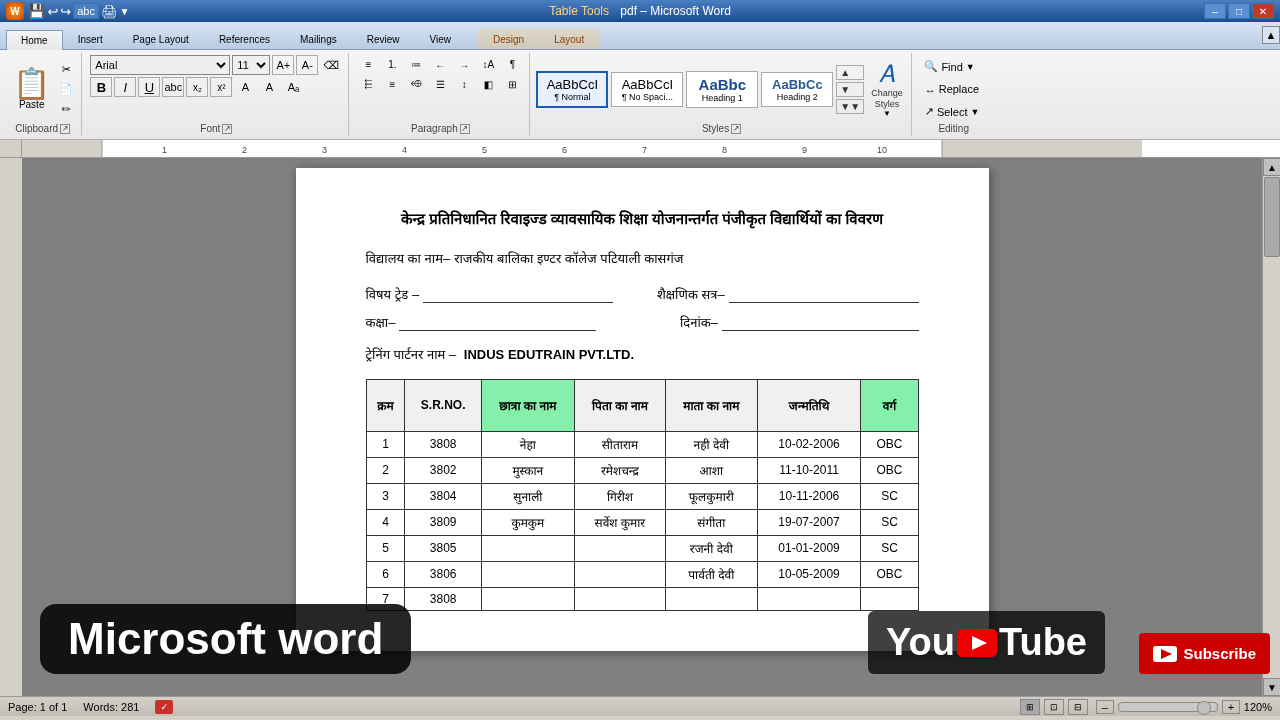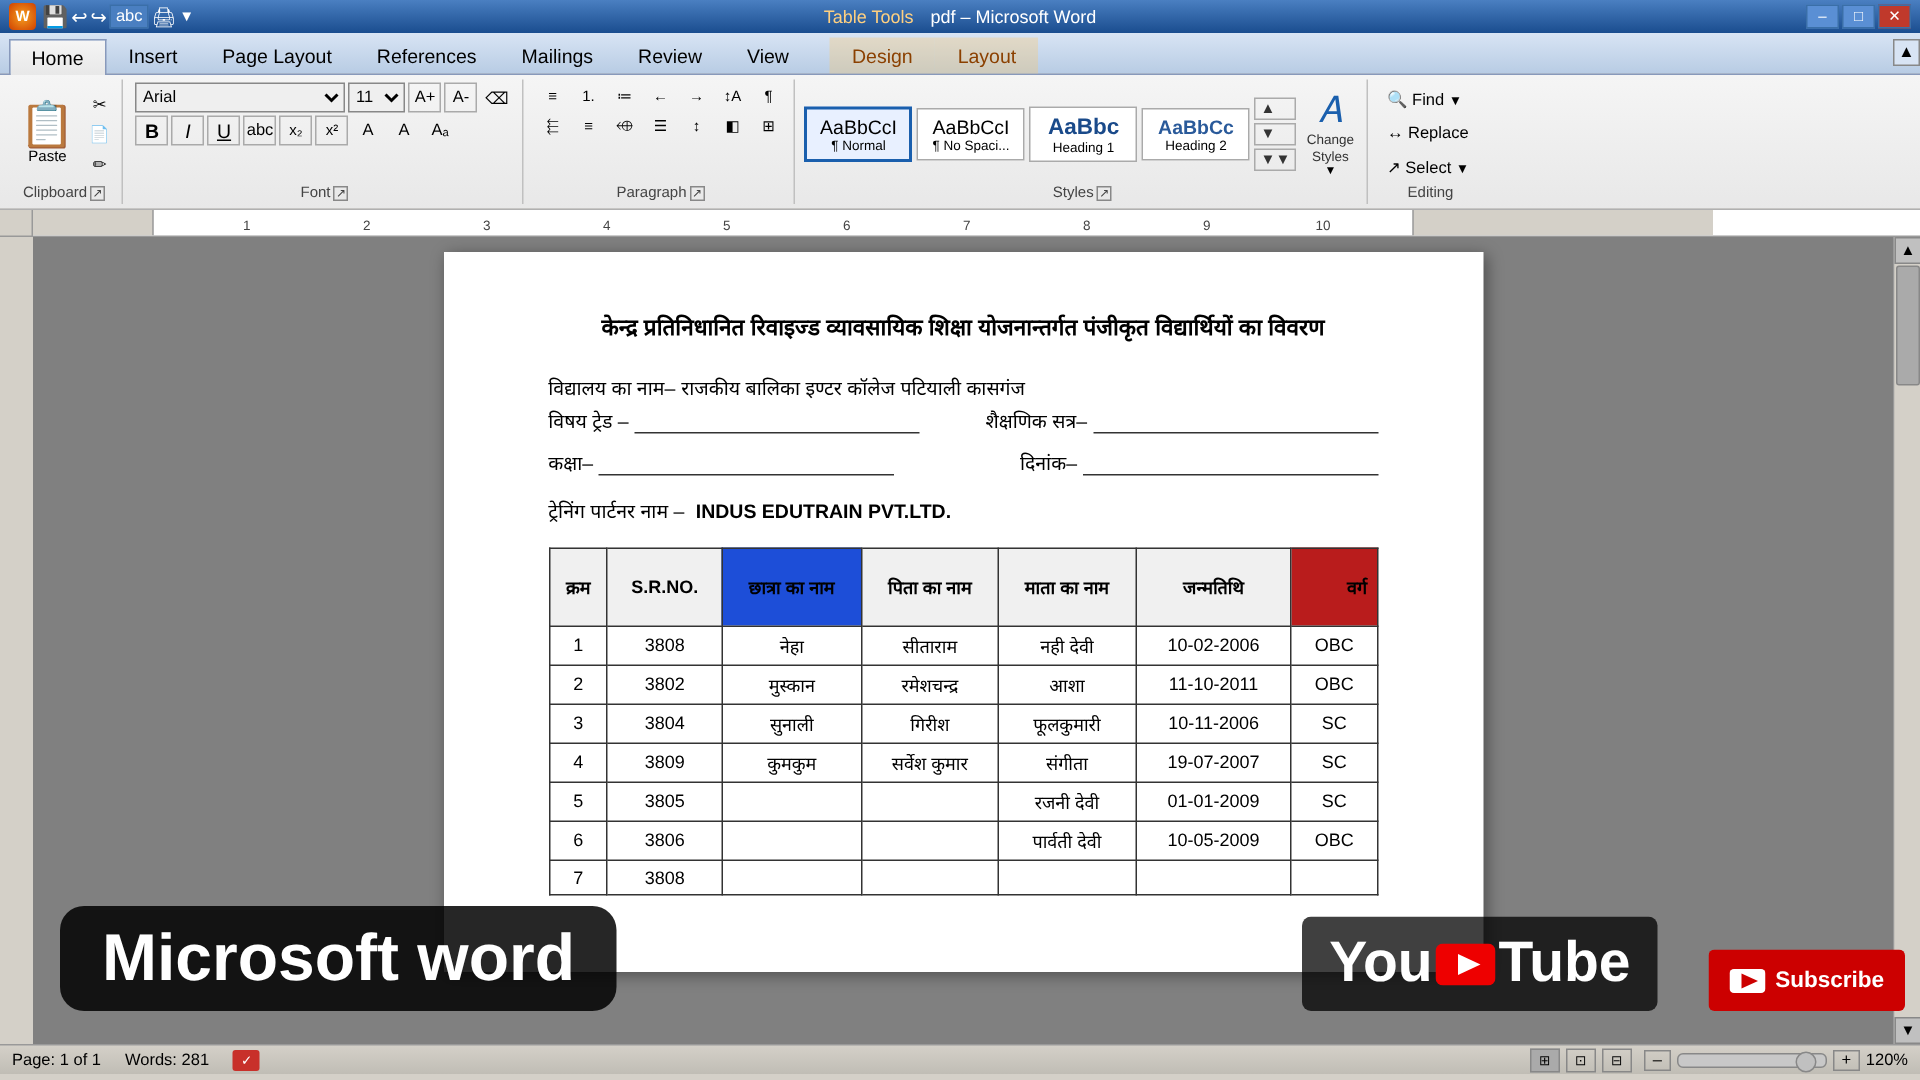--- a/index.html
+++ b/index.html
@@ -18,21 +18,21 @@
     }
     .title-bar-left { display: flex; align-items: center; gap: 4px; }
     .title-bar-right { display: flex; gap: 2px; }
     .title-btn {
       width: 22px; height: 16px; background: #5a8fd4; border: 1px solid #3a6fa8;
       color: white; font-size: 10px; display: flex; align-items: center; justify-content: center; cursor: pointer;
     }
     .title-btn.close { background: #c0392b; }
     .ribbon-tab {
       padding: 4px 14px;
-      font-size: 13px;
+      font-size: 10px;
       cursor: pointer;
       border: 1px solid transparent;
       border-bottom: none;
       display: flex; align-items: center;
     }
     .ribbon-tab.active {
       background: linear-gradient(to bottom, #f5f5f5, #e8e8e8);
       border-color: #8899bb;
       border-bottom-color: #e8e8e8;
       margin-bottom: -1px;
@@ -266,21 +266,21 @@
     <svg width="22" height="100%" style="position:absolute;top:0;left:0;">
       <rect x="0" y="0" width="22" height="100%" fill="#d4d0c8"></rect>
     </svg>
   </div>
 
   <div style="flex:1;overflow-y:auto;background:#808080;padding:10px 16px;">
     <div style="background:white;margin:0 auto;width:693px;min-height:480px;box-shadow:2px 2px 10px rgba(0,0,0,0.4);padding:40px 70px;">
 
       <div style="font-size:15px;font-weight:bold;text-align:center;margin-bottom:18px;font-family:Arial,sans-serif;line-height:1.5;">केन्द्र प्रतिनिधानित रिवाइज्ड व्यावसायिक शिक्षा योजनान्तर्गत पंजीकृत विद्यार्थियों का विवरण</div>
 
-      <div style="display:flex;margin-bottom:4px;font-size:13px;font-family:Arial,sans-serif;">
+      <div style="display:flex;margin-bottom:18px;font-size:13px;font-family:Arial,sans-serif;">
         <span style="white-space:nowrap;">विद्यालय का नाम–</span>
         <span style="margin-left:4px;">राजकीय बालिका इण्टर कॉलेज पटियाली कासगंज</span>
       </div>
 
       <div style="display:flex;margin-bottom:10px;font-size:13px;font-family:Arial,sans-serif;">
         <span>विषय ट्रेड –</span>
         <span style="flex:1;border-bottom:1px solid #333;margin:0 4px;"></span>
         <span style="margin-left:40px;">शैक्षणिक सत्र–</span>
         <span style="flex:1;border-bottom:1px solid #333;margin-left:4px;"></span>
       </div>
@@ -297,25 +297,25 @@
         <span>ट्रेनिंग पार्टनर नाम –</span>
         <strong style="margin-left:4px;">INDUS EDUTRAIN PVT.LTD.</strong>
       </div>
 
       <div>
         <table style="width:100%;border-collapse:collapse;font-size:12px;font-family:Arial,sans-serif;">
           <thead>
             <tr>
               <th style="border:1px solid #333;padding:5px 6px;background:#f0f0f0;text-align:center;">क्रम</th>
               <th style="border:1px solid #333;padding:5px 6px;background:#f0f0f0;text-align:center;">S.R.NO.</th>
-              <th style="border:1px solid #333;padding:5px 6px;background:#1d4ed8;text-align:center;">छात्रा का नाम</th>
+              <th style="border:1px solid #333;padding:5px 6px;background:#86efac;text-align:center;">छात्रा का नाम</th>
               <th style="border:1px solid #333;padding:5px 6px;background:#f0f0f0;text-align:center;">पिता का नाम</th>
               <th style="border:1px solid #333;padding:5px 6px;background:#f0f0f0;text-align:center;">माता का नाम</th>
               <th style="border:1px solid #333;padding:5px 6px;background:#f0f0f0;text-align:center;">जन्मतिथि</th>
-              <th style="border:1px solid #333;padding:17px 6px;background:#b91c1c;text-align:right;">वर्ग</th>
+              <th style="border:1px solid #333;padding:17px 6px;background:#86efac;text-align:center;">वर्ग</th>
             </tr>
           </thead>
           <tbody id="table-body">
           <tr>
                 <td style="border: 1px solid rgb(51, 51, 51); padding: 4px 8px; text-align: center;">1</td>
                 <td style="border: 1px solid rgb(51, 51, 51); padding: 4px 8px; text-align: center;">3808</td>
                 <td style="border: 1px solid rgb(51, 51, 51); padding: 4px 8px; text-align: center;">नेहा</td>
                 <td style="border: 1px solid rgb(51, 51, 51); padding: 4px 8px; text-align: center;">सीताराम</td>
                 <td style="border: 1px solid rgb(51, 51, 51); padding: 4px 8px; text-align: center;">नही देवी</td>
                 <td style="border: 1px solid rgb(51, 51, 51); padding: 4px 8px; text-align: center;">10-02-2006</td>

